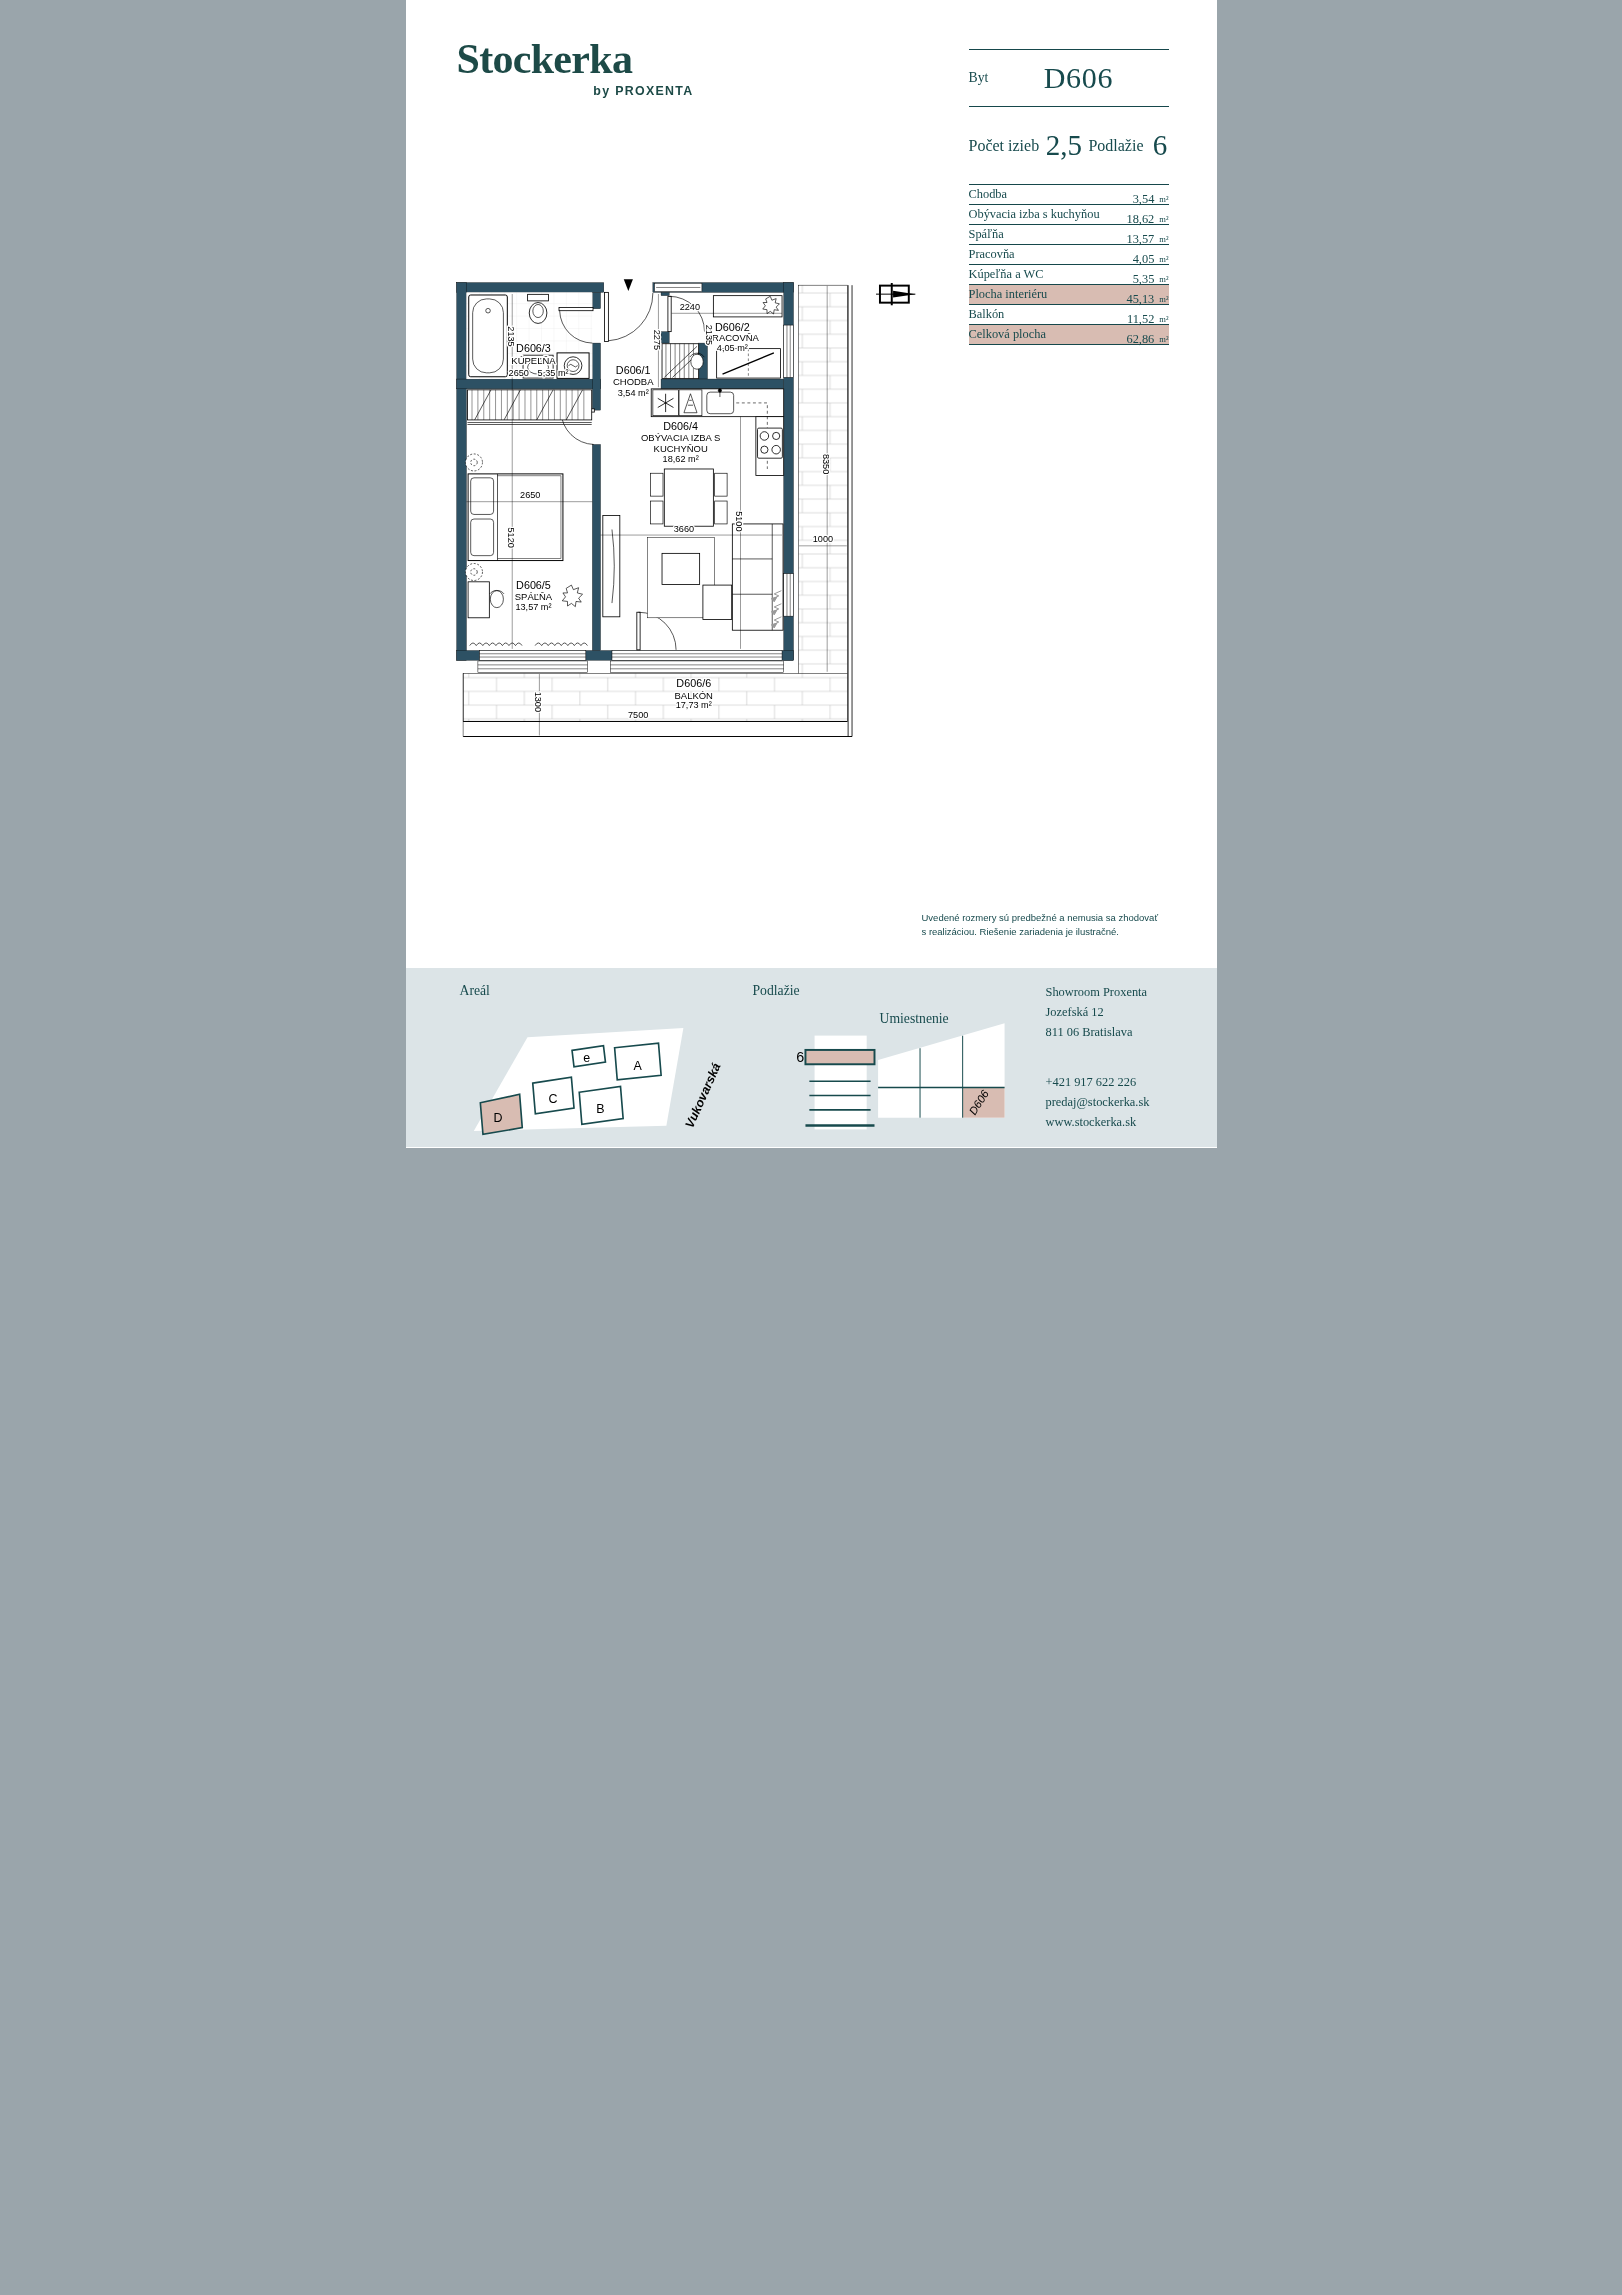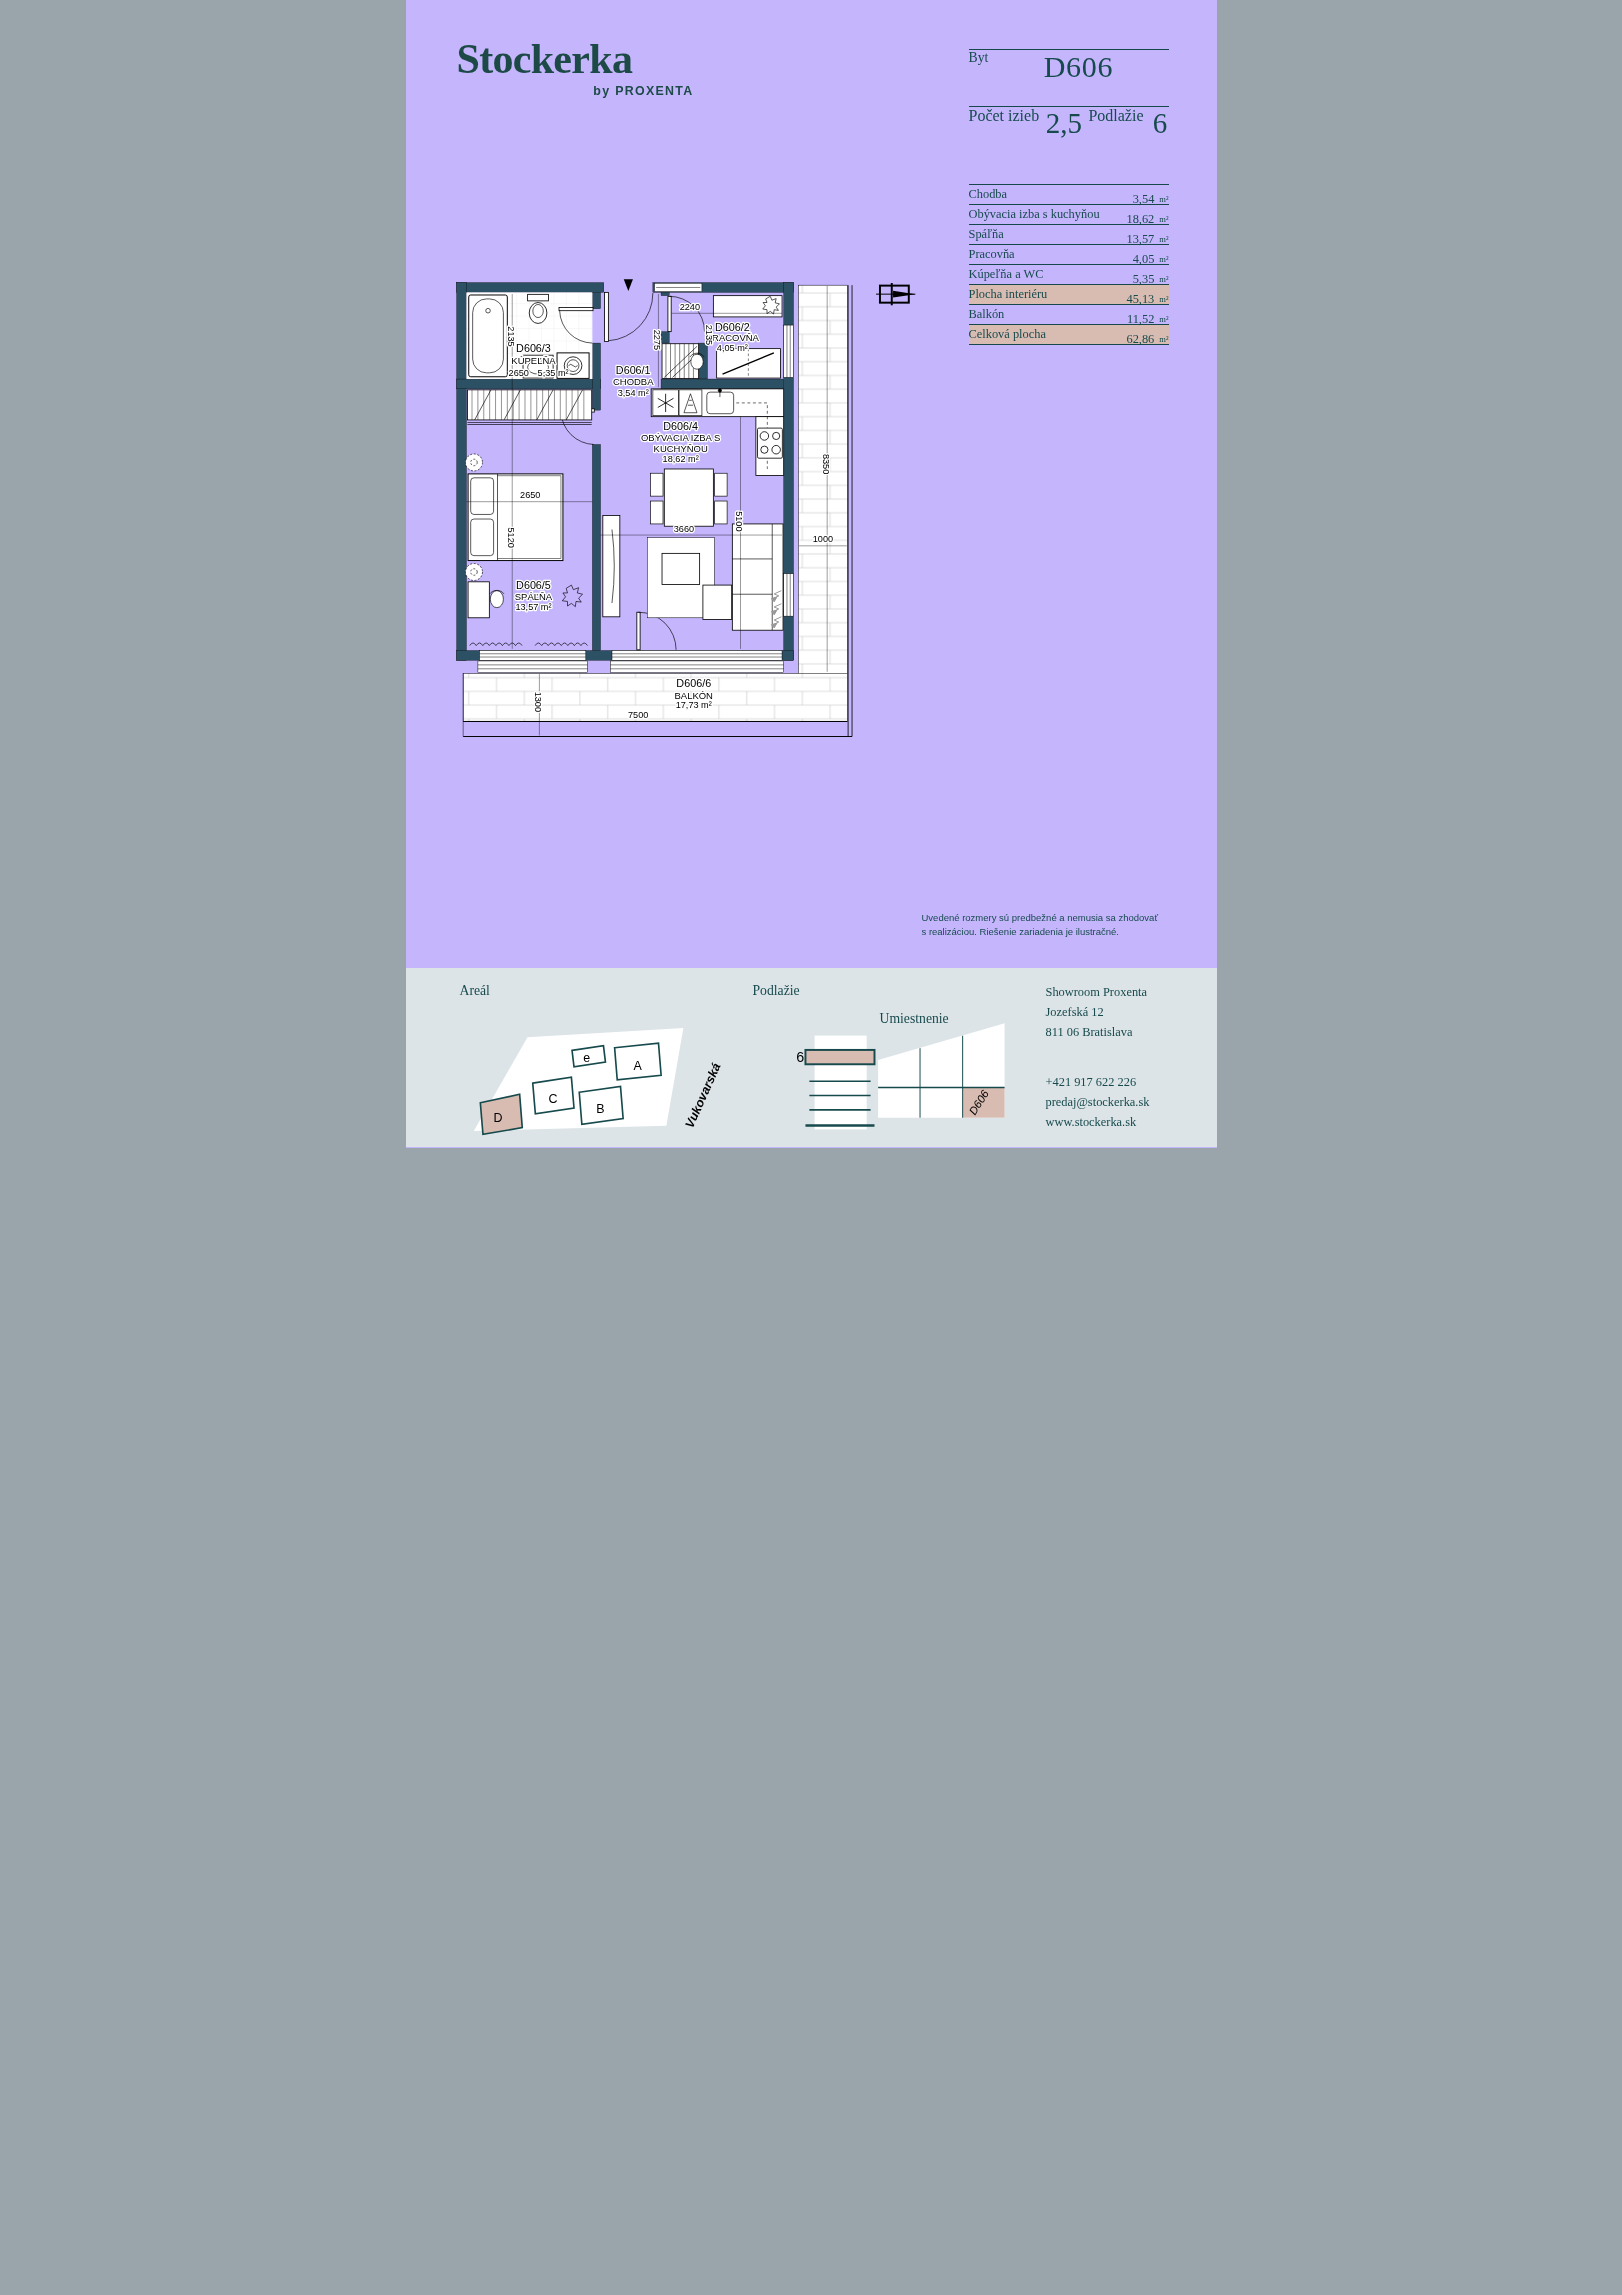--- a/index.html
+++ b/index.html
@@ -1,28 +1,28 @@
 <!DOCTYPE html>
 <html style="font-size:10.5px"><head>
 <meta charset="utf-8">
 <style>
   html,body{margin:0;padding:0;background:#9aa5ab;}
-  .page{position:relative;width:811px;height:1148px;background:#c4b5fd;margin:0 auto;
+  .page{position:relative;width:811px;height:1148px;background:#ffffff;margin:0 auto;
         font-family:"Liberation Serif", serif;color:#174a4d;overflow:hidden;}
   .abs{position:absolute;}
 
   
   .brand{font-family:"Liberation Serif", serif;font-weight:bold;font-size:42px;
          letter-spacing:-0.7px;color:#1d4a47;line-height:1;}
   .byline{font-family:"Liberation Sans", sans-serif;font-weight:600;font-size:12.4px;
           letter-spacing:1.3px;color:#1d4a47;text-align:right;width:237px;margin-top:3.9px;}
 
   
   .tbl{left:563px;top:49px;width:200px;}
-  .trow{border-top:1.3px solid #16474b;display:flex;}
+  .trow{border-top:1.3px solid #16474b;display:flex;align-items:center;}
   .trow:last-child{border-bottom:1.3px solid #16474b;}
   .row-byt{height:56px;}
   .row-byt .lbl{font-size:13.7px;}
   .row-byt .big{font-size:30px;flex:1;text-align:center;letter-spacing:0.7px;}
   .row-pi{height:77px;}
   .row-pi .lbl{font-size:16px;}
   .row-pi .big{font-size:29px;margin:0 6.5px 0 6.5px;}
   .row-pi .big:last-child{margin-left:auto;margin-right:1.3px;}
   .arow{height:19px;font-size:12.4px;display:flex;align-items:center;justify-content:space-between;}
   .arow.hl{background:#d8bcb2;}

